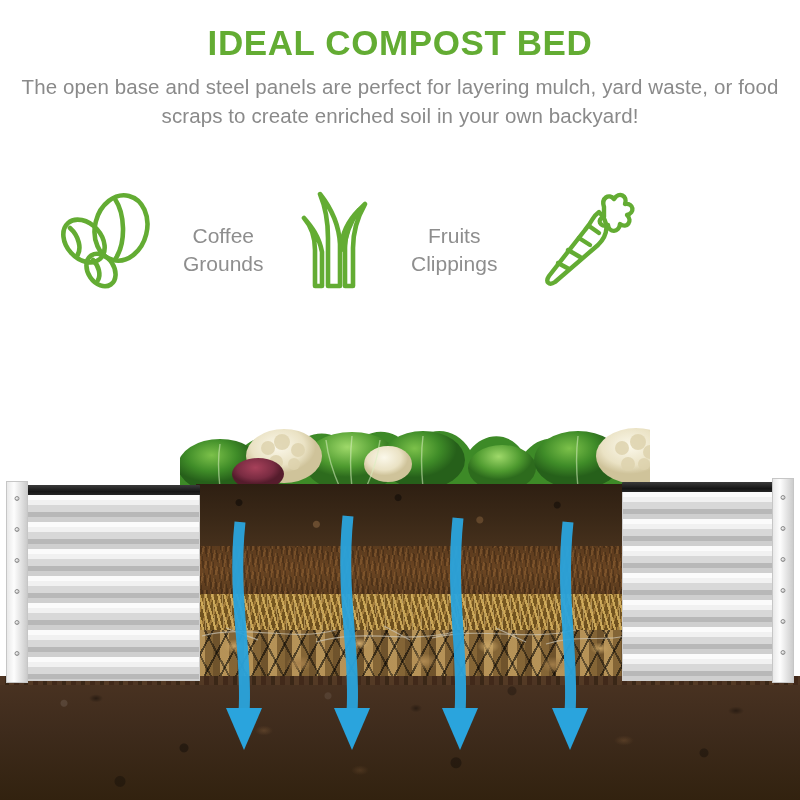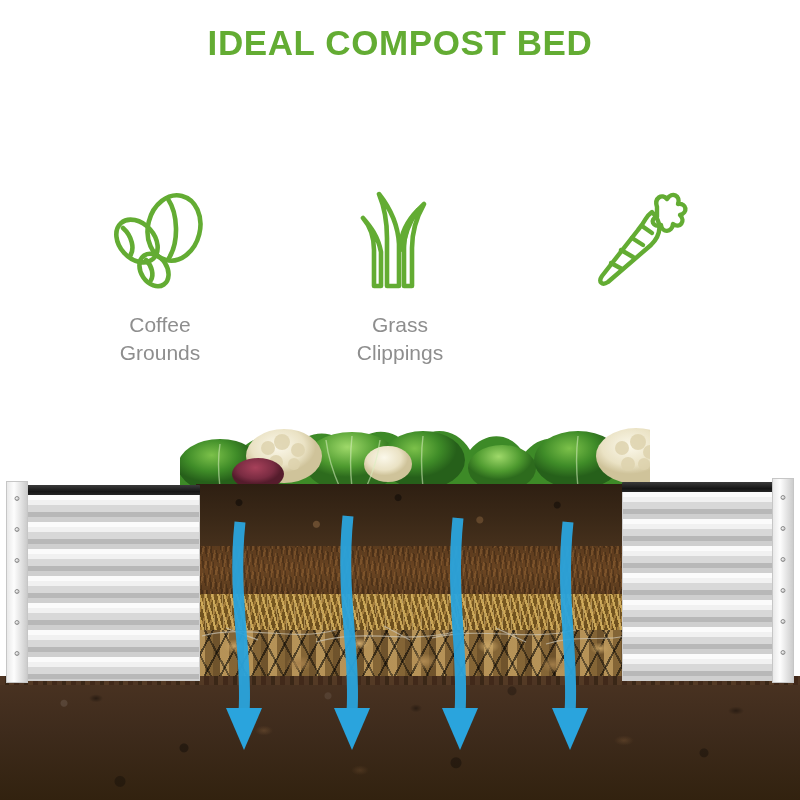--- a/index.html
+++ b/index.html
@@ -17,21 +17,21 @@
   .subtitle {
     margin-top:9px; font-size:20.5px; line-height:1.42;
     color:#8a8a8a; font-weight:300; letter-spacing:.1px;
   }
 
   
   .features {
     position:absolute; left:55px; top:188px; width:690px;
     display:flex; justify-content:space-between; align-items:flex-start;
   }
-  .feature { width:210px; display:flex; flex-direction:column; align-items:center; }
+  .feature { width:210px; display:flex; flex-direction:row; align-items:center;gap:24px; }
   .feature-icon { height:104px; display:flex; align-items:center; justify-content:center; }
   .feature-label {
     margin-top:19px; font-size:21px; line-height:1.33; color:#8e8e8e;
     font-weight:300; text-align:center; white-space:pre-line;
   }
 
   
   .scene { position:absolute; left:0; top:404px; width:800px; height:396px; overflow:hidden; }
 
   
@@ -153,20 +153,21 @@
   
   .arrows { position:absolute; left:196px; top:84px; width:430px; height:312px; }
 </style>
 </head>
 <body>
 
 <div class="page">
 
   <div class="header">
     <div class="title">IDEAL COMPOST BED</div>
+    <div class="subtitle">The open base and steel panels are perfect for layering mulch, yard waste, or food scraps to create enriched soil in your own backyard!</div>
   </div>
 
   <div class="features">
 
     <div class="feature">
       <div class="feature-icon">
         <svg width="104" height="100" viewBox="0 0 104 100" fill="none" stroke="#63ac33" stroke-width="4.6" stroke-linecap="round">
           <ellipse cx="66" cy="38" rx="26" ry="33" transform="rotate(14 66 38)"></ellipse>
           <path d="M60 9 C 70 24 71 52 61 68"></path>
           <ellipse cx="29" cy="51" rx="17.5" ry="24" transform="rotate(-42 29 51)"></ellipse>
@@ -181,21 +182,21 @@
 
     <div class="feature">
       <div class="feature-icon">
         <svg width="92" height="100" viewBox="0 0 92 100" fill="none" stroke="#63ac33" stroke-width="4.6" stroke-linejoin="round" stroke-linecap="round">
           <path d="M20 96 L20 60 C 20 46 16 36 9 28 C 16 36 24 46 27 62 L27 96 Z"></path>
           <path d="M33 96 L33 48 C 33 30 30 16 25 4 C 36 18 44 34 45 54 L45 96 Z"></path>
           <path d="M50 96 L50 58 C 50 40 57 26 70 14 C 62 28 58 42 58 58 L58 96 Z"></path>
           <path d="M46 58 C 47 42 54 30 64 20 C 54 34 50 46 49 60 Z"></path>
         </svg>
       </div>
-      <div class="feature-label">Grass
+      <div class="feature-label">Fruits
 Clippings</div>
     </div>
 
     <div class="feature">
       <div class="feature-icon">
         <svg width="104" height="100" viewBox="0 0 104 100" fill="none" stroke="#63ac33" stroke-width="4.4" stroke-linecap="round" stroke-linejoin="round">
           <path d="M64 22 C 74 32 74 44 63 55 L20 92 C 14 96 10 92 14 86 L50 40 C 60 28 56 28 64 22 Z"></path>
           <path d="M69 17 C 66 8 74 3 79 9 C 84 1 93 6 90 14 C 99 13 100 23 92 25 C 98 31 92 39 85 34 C 84 43 74 43 73 35 C 65 38 61 29 69 27 Z"></path>
           <path d="M54 36 L64 43"></path>
           <path d="M44 48 L55 55"></path>

